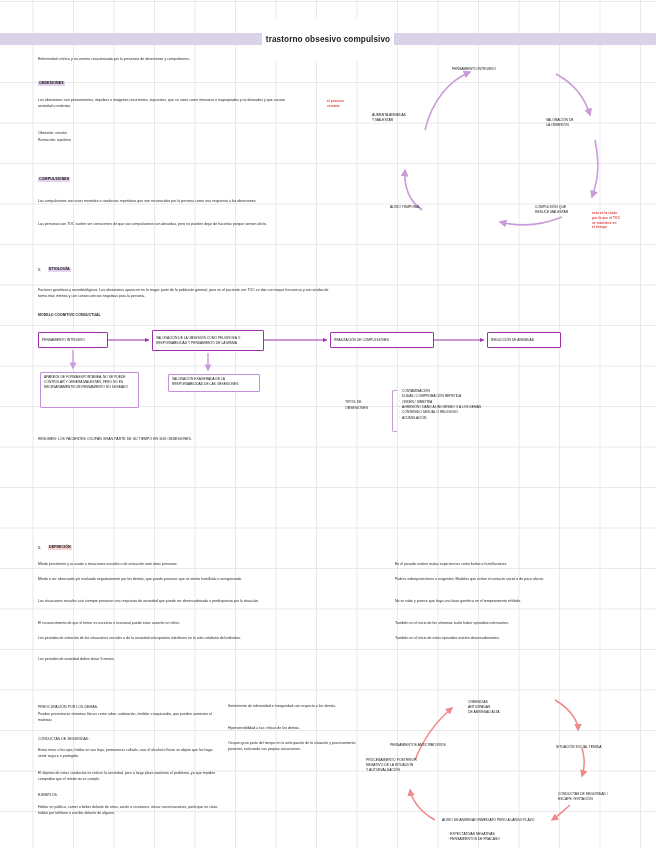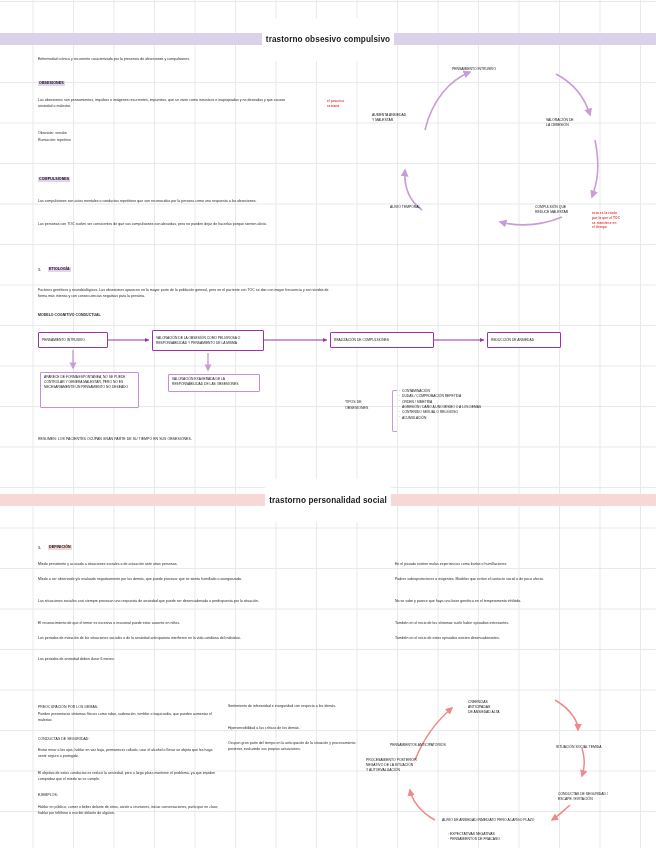--- a/index.html
+++ b/index.html
@@ -186,24 +186,20 @@
   <div class="dl" style="left:390px;top:205px;">ALIVIO TEMPORAL</div>
   <div class="dl" style="left:372px;top:113px;width:52px;">AUMENTA ANSIEDAD
 Y MALESTAR</div>
   <div class="dl red" style="left:327px;top:99px;width:42px;font-size:3.2px;">el proceso
 semana</div>
   <div class="dl red" style="left:592px;top:211px;width:62px;font-size:3.2px;">esta es la razón
 por la que el TOC
 se mantiene en
 el tiempo</div>
 
-  <div class="banner pink" style="top:494px;">
-    <div class="bar"></div>
-    <div class="ttl">trastorno personalidad social</div>
-  </div>
 
   <div class="num" style="left:38px;top:546px;">1.</div>
   <div class="hl pk" style="left:48px;top:545px;">DEFINICIÓN</div>
 
   <div class="tx" style="left:38px;top:562px;width:262px;">Miedo persistente y acusado a situaciones sociales o de actuación ante otras personas.</div>
   <div class="tx" style="left:38px;top:577px;width:262px;">Miedo a ser observado y/o evaluado negativamente por los demás, que puede provocar que se sienta humillado o avergonzado.</div>
   <div class="tx" style="left:38px;top:599px;width:262px;">Las situaciones sociales casi siempre provocan una respuesta de ansiedad que puede ser desencadenada o predispuesta por la situación.</div>
   <div class="tx" style="left:38px;top:621px;width:262px;">El reconocimiento de que el temor es excesivo o irracional puede estar ausente en niños.</div>
   <div class="tx" style="left:38px;top:636px;width:262px;">Los periodos de evitación de las situaciones sociales o de la ansiedad anticipatoria interfieren en la vida cotidiana del individuo.</div>
   <div class="tx" style="left:38px;top:657px;width:262px;">Los periodos de ansiedad deben durar 6 meses.</div>

